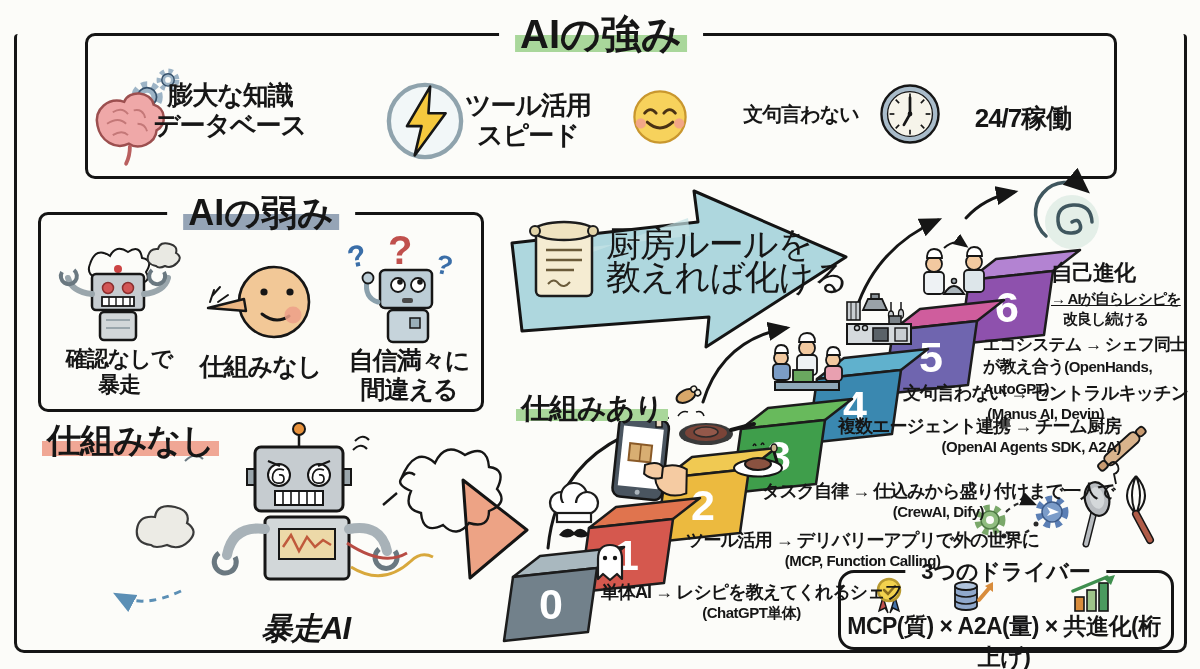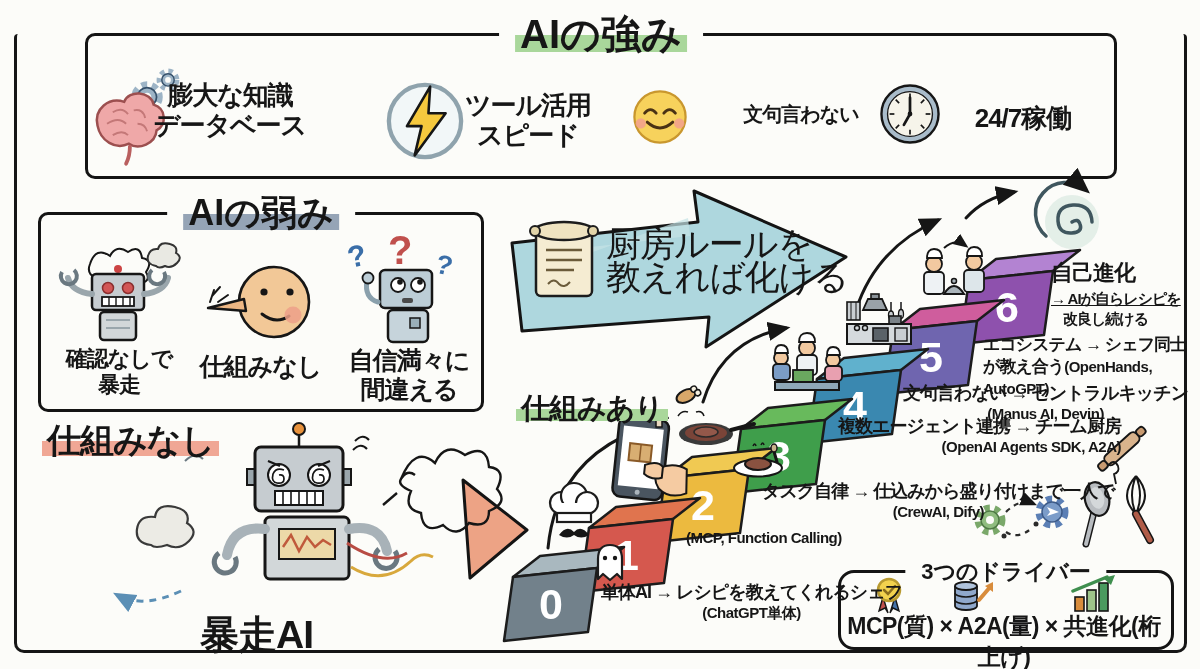--- a/index.html
+++ b/index.html
@@ -423,39 +423,40 @@
     </svg>
   </div>
   <div class="item-label layer2" style="left:334px;top:346px;width:150px;font-size:25px;">
     <span>自信満々に</span><br>
     <span>間違える</span>
   </div>
 
   <div class="standalone-label layer2" style="left:42px;top:418px;font-size:34px;">
     <span class="hl" style="background-image: linear-gradient(transparent 52%, rgb(240, 167, 149) 52%, rgb(240, 167, 149) 92%, transparent 92%);">仕組みなし</span>
   </div>
-  <div class="standalone-label layer2" style="left:200px;top:608px;width:150px;text-align:left;font-size:39px;">
+  <div class="standalone-label layer2" style="left:200px;top:608px;width:150px;text-align:right;font-size:31px;font-style:italic;">
     <span>暴走AI</span>
   </div>
   <div class="standalone-label layer2" style="left:516px;top:389px;font-size:29px;">
     <span class="hl" style="background-image: linear-gradient(transparent 52%, rgb(169, 215, 155) 52%, rgb(169, 215, 155) 92%, transparent 92%);">仕組みあり</span>
   </div>
 
   <div class="arrow-text" style="left:606px;top:221px;">
     <span>厨房ルールを</span>
   </div>
   <div class="arrow-text" style="left:606px;top:254px;">
     <span>教えれば化ける</span>
   </div>
 
   <div class="lvl" style="left:601px;top:581px;">
     <span class="main"><span>単体AI</span> <span>→ レシピを教えてくれるシェフ</span></span>
     <span class="tools">(ChatGPT単体)</span>
   </div>
   <div class="lvl" style="left:686px;top:529px;">
+    <span class="main"><span>ツール活用</span> <span>→ デリバリーアプリで外の世界に</span></span>
     <span class="tools">(MCP, Function Calling)</span>
   </div>
   <div class="lvl" style="left:762px;top:480px;">
     <span class="main"><span>タスク自律</span> <span>→ 仕込みから盛り付けまで一人で</span></span>
     <span class="tools">(CrewAI, Dify)</span>
   </div>
   <div class="lvl" style="left:838px;top:415px;">
     <span class="main"><span>複数エージェント連携</span> <span>→ チーム厨房</span></span>
     <span class="tools" style="text-align:right;">(OpenAI Agents SDK, A2A)</span>
   </div>

